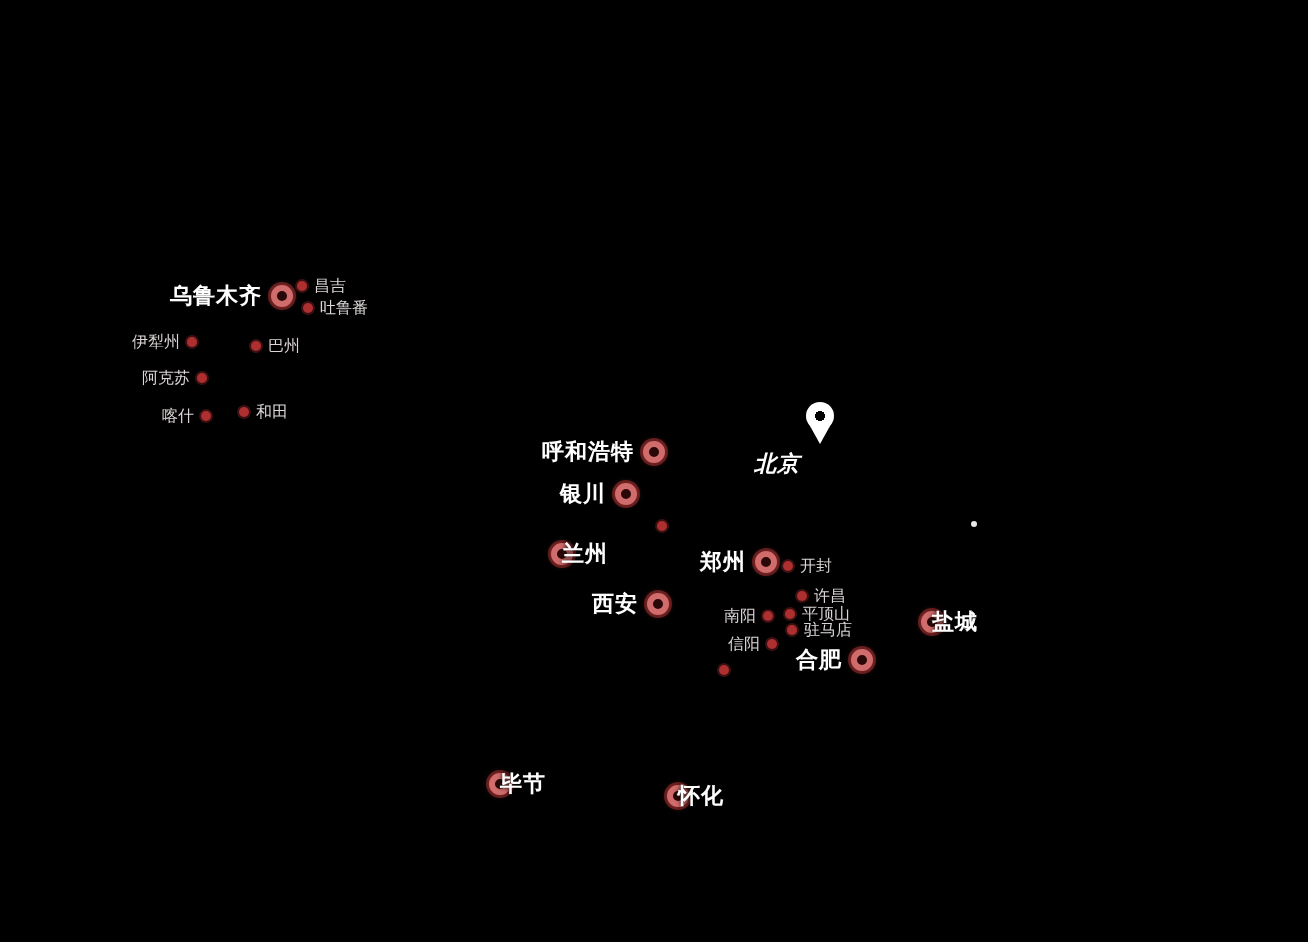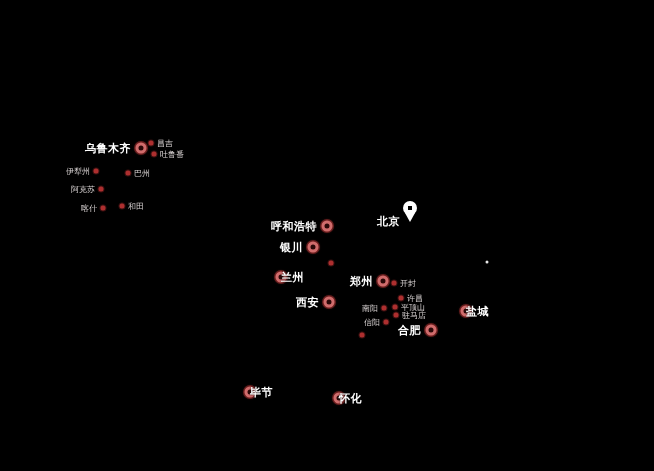--- a/index.html
+++ b/index.html
@@ -97,21 +97,21 @@
     <span class="label side-right">和田</span>
   </div>
 
   <div class="marker tier-major" style="left: 327px; top: 186px;">
     <span class="shape shape-ring"></span>
     <span class="label side-left">呼和浩特</span>
   </div>
 
   <div class="marker tier-major" style="left: 410px; top: 172px;">
     <span class="shape shape-pin"></span>
-    <span class="label side-left" style="top: 9px;">北京</span>
+    <span class="label side-left" style="top: 20px; font-style: italic;">北京</span>
   </div>
 
   <div class="marker tier-major" style="left: 313px; top: 207px;">
     <span class="shape shape-ring"></span>
     <span class="label side-left">银川</span>
   </div>
 
   <div class="marker tier-minor" style="left: 331px; top: 223px;">
     <span class="shape shape-dot"></span>
 

